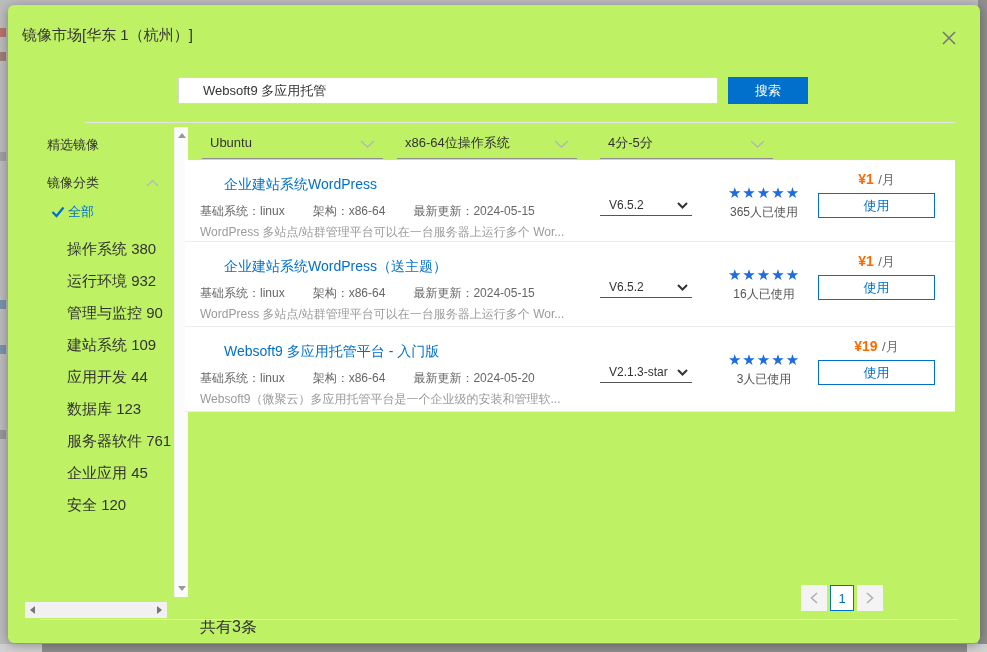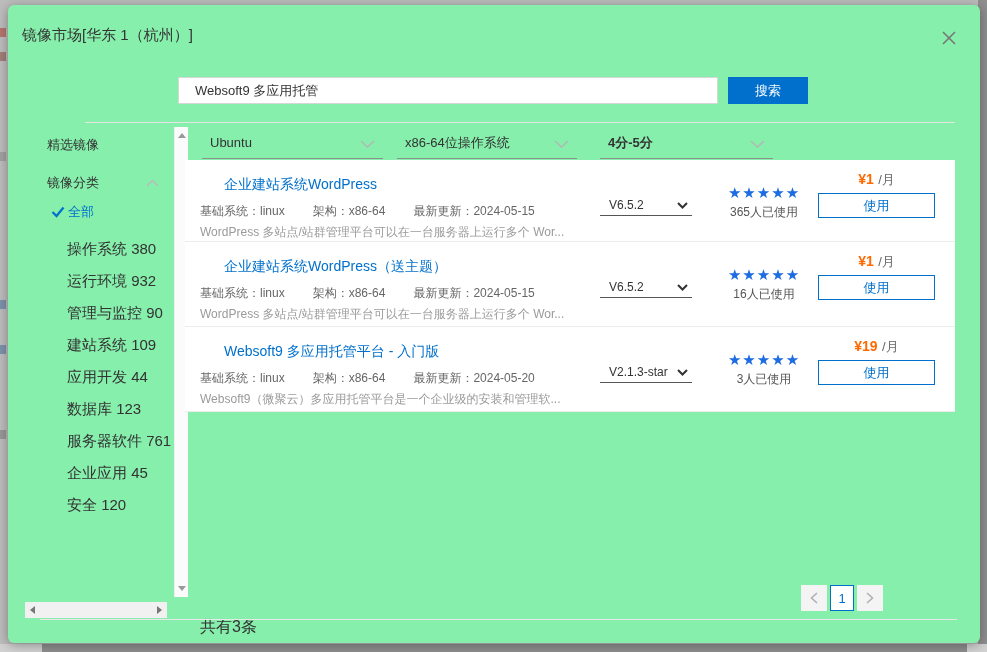--- a/index.html
+++ b/index.html
@@ -13,32 +13,32 @@
   
   .page-vscroll { position:absolute; right:0; top:0; width:9px; height:652px; background:#c4c4c4; }
   .page-vscroll .thumb { position:absolute; left:0; top:0; width:9px; height:645px; background:#8f8f8f; }
   .page-hscroll { position:absolute; left:0; bottom:0; width:987px; height:8px; background:#d2d2d2; }
   .page-hscroll .thumb { position:absolute; left:42px; top:0; width:925px; height:8px; background:#8f8f8f; }
   .smudge { position:absolute; width:6px; height:9px; opacity:.55; }
 
   
   .modal {
     position:absolute; left:8px; top:5px; width:972px; height:638px;
-    background:#86efac; border-radius:6px;
+    background:#bef264; border-radius:6px;
     box-shadow:0 2px 12px rgba(0,0,0,.35);
   }
   .dlg-title { position:absolute; left:14px; top:21px; font-size:15px; color:#333; }
   .dlg-close { position:absolute; left:928px; top:20px; width:26px; height:26px; cursor:pointer;
                display:flex; align-items:center; justify-content:center; background:transparent; border:none; }
 
   
   .search-input {
     position:absolute; left:170px; top:72px; width:540px; height:27px;
     border:1px solid #d6d6d6; background:#fff; font-size:13px; color:#333;
-    padding-left:16px; font-family:inherit;
+    padding-left:24px; font-family:inherit;
   }
   .search-btn {
     position:absolute; left:720px; top:72px; width:80px; height:27px;
     background:#0070cc; color:#fff; border:none; font-size:13px; cursor:pointer; font-family:inherit;
   }
   .divider-top { position:absolute; left:77px; top:117px; width:870px; height:1px; background:#e5e5e5; }
   .divider-bottom { position:absolute; left:32px; top:614px; width:917px; height:1px; background:#e8e8e8; }
 
   
   .sb-label { position:absolute; font-size:13px; color:#333; white-space:nowrap; cursor:pointer; }
@@ -59,21 +59,21 @@
   .tri-right { right:5px; top:4px; border-top:4px solid transparent; border-bottom:4px solid transparent; border-left:5px solid #777; }
 
   
   .filter {
     position:absolute; top:122px; height:32px; border-bottom:1px solid #8f8f8f;
     display:flex; align-items:center; font-size:13px; color:#333; padding-left:8px; cursor:pointer;
   }
   .filter .chev { position:absolute; right:8px; top:13px; }
   .filter-os { left:194px; width:181px; }
   .filter-arch { left:389px; width:180px; }
-  .filter-rating { left:592px; width:173px;font-weight:bold; }
+  .filter-rating { left:592px; width:173px; }
 
   
   .row { position:absolute; left:177px; width:770px; border-bottom:1px solid #ececec; background:#fff; }
   .row-1 { top:155px; height:82px; }
   .row-2 { top:237px; height:85px; }
   .row-3 { top:322px; height:85px; }
   .r-title { position:absolute; left:15px; top:16px; font-size:14px; color:#0070cc; text-decoration:none; cursor:pointer; white-space:nowrap;margin-left:24px; }
   .r-meta { position:absolute; left:15px; top:43px; font-size:12px; color:#666; white-space:nowrap; }
   .r-meta span + span { margin-left:28px; }
   .r-desc { position:absolute; left:15px; top:64px; font-size:12px; color:#9a9a9a; white-space:nowrap; }

